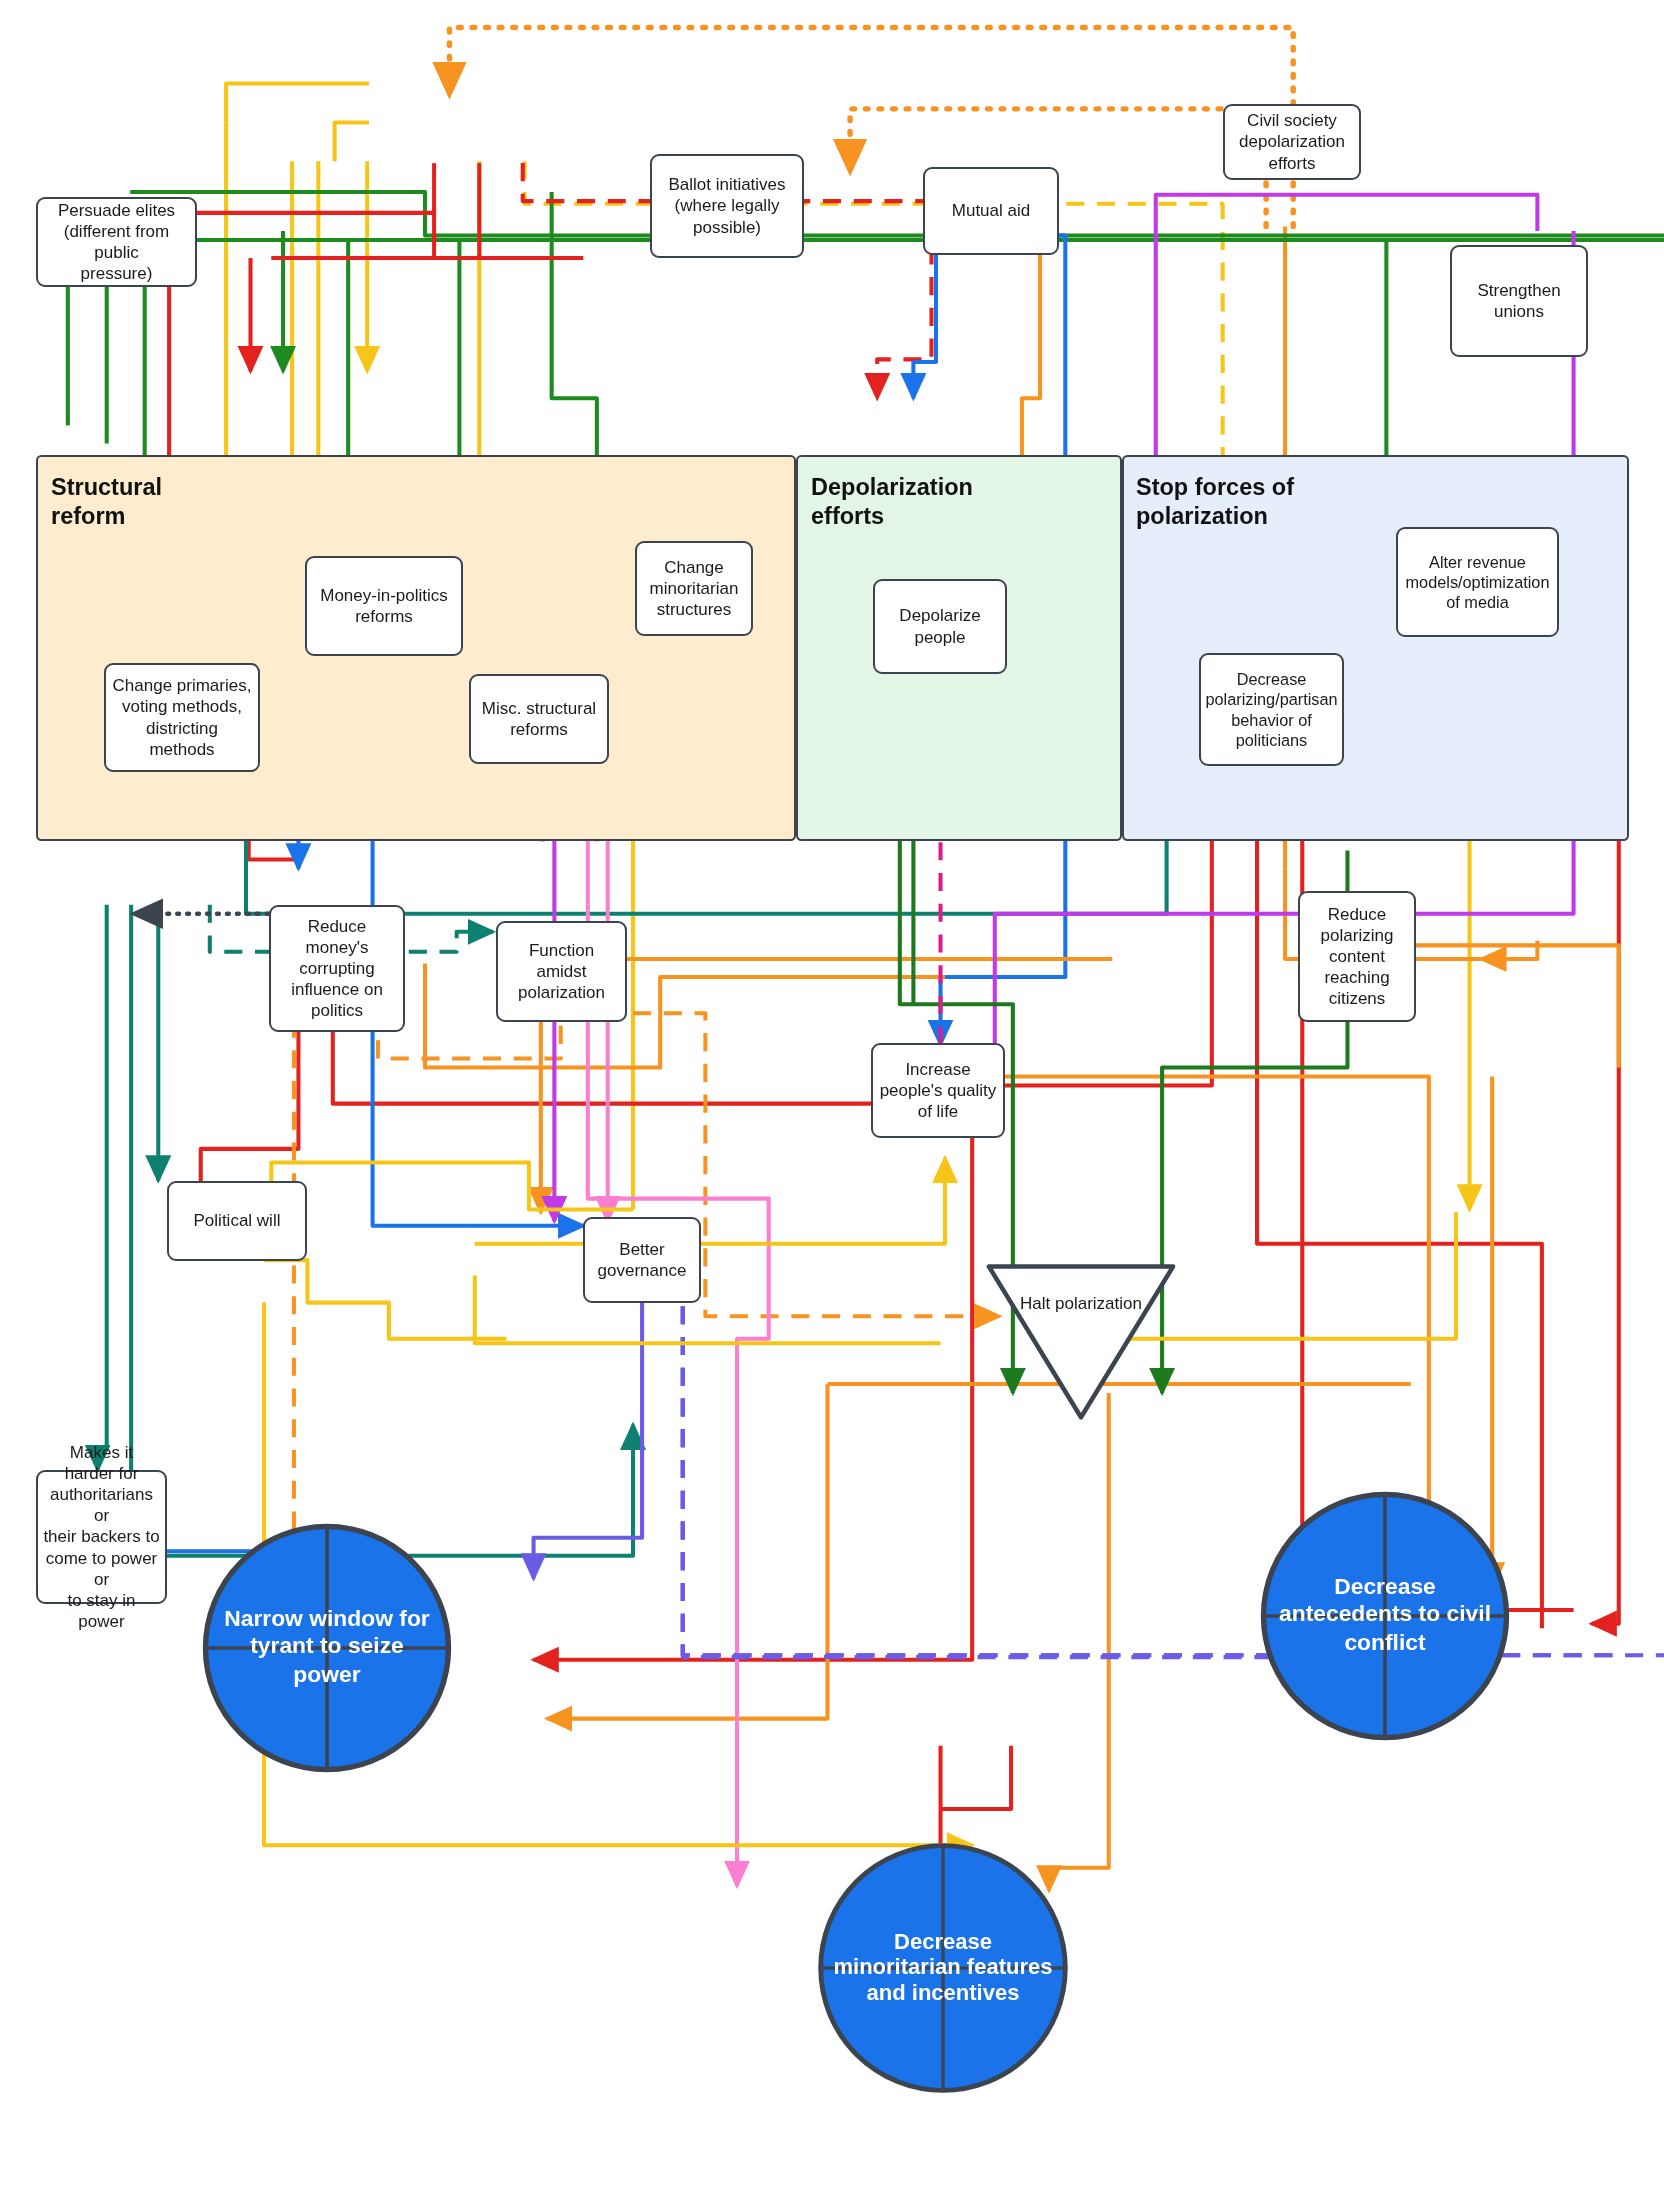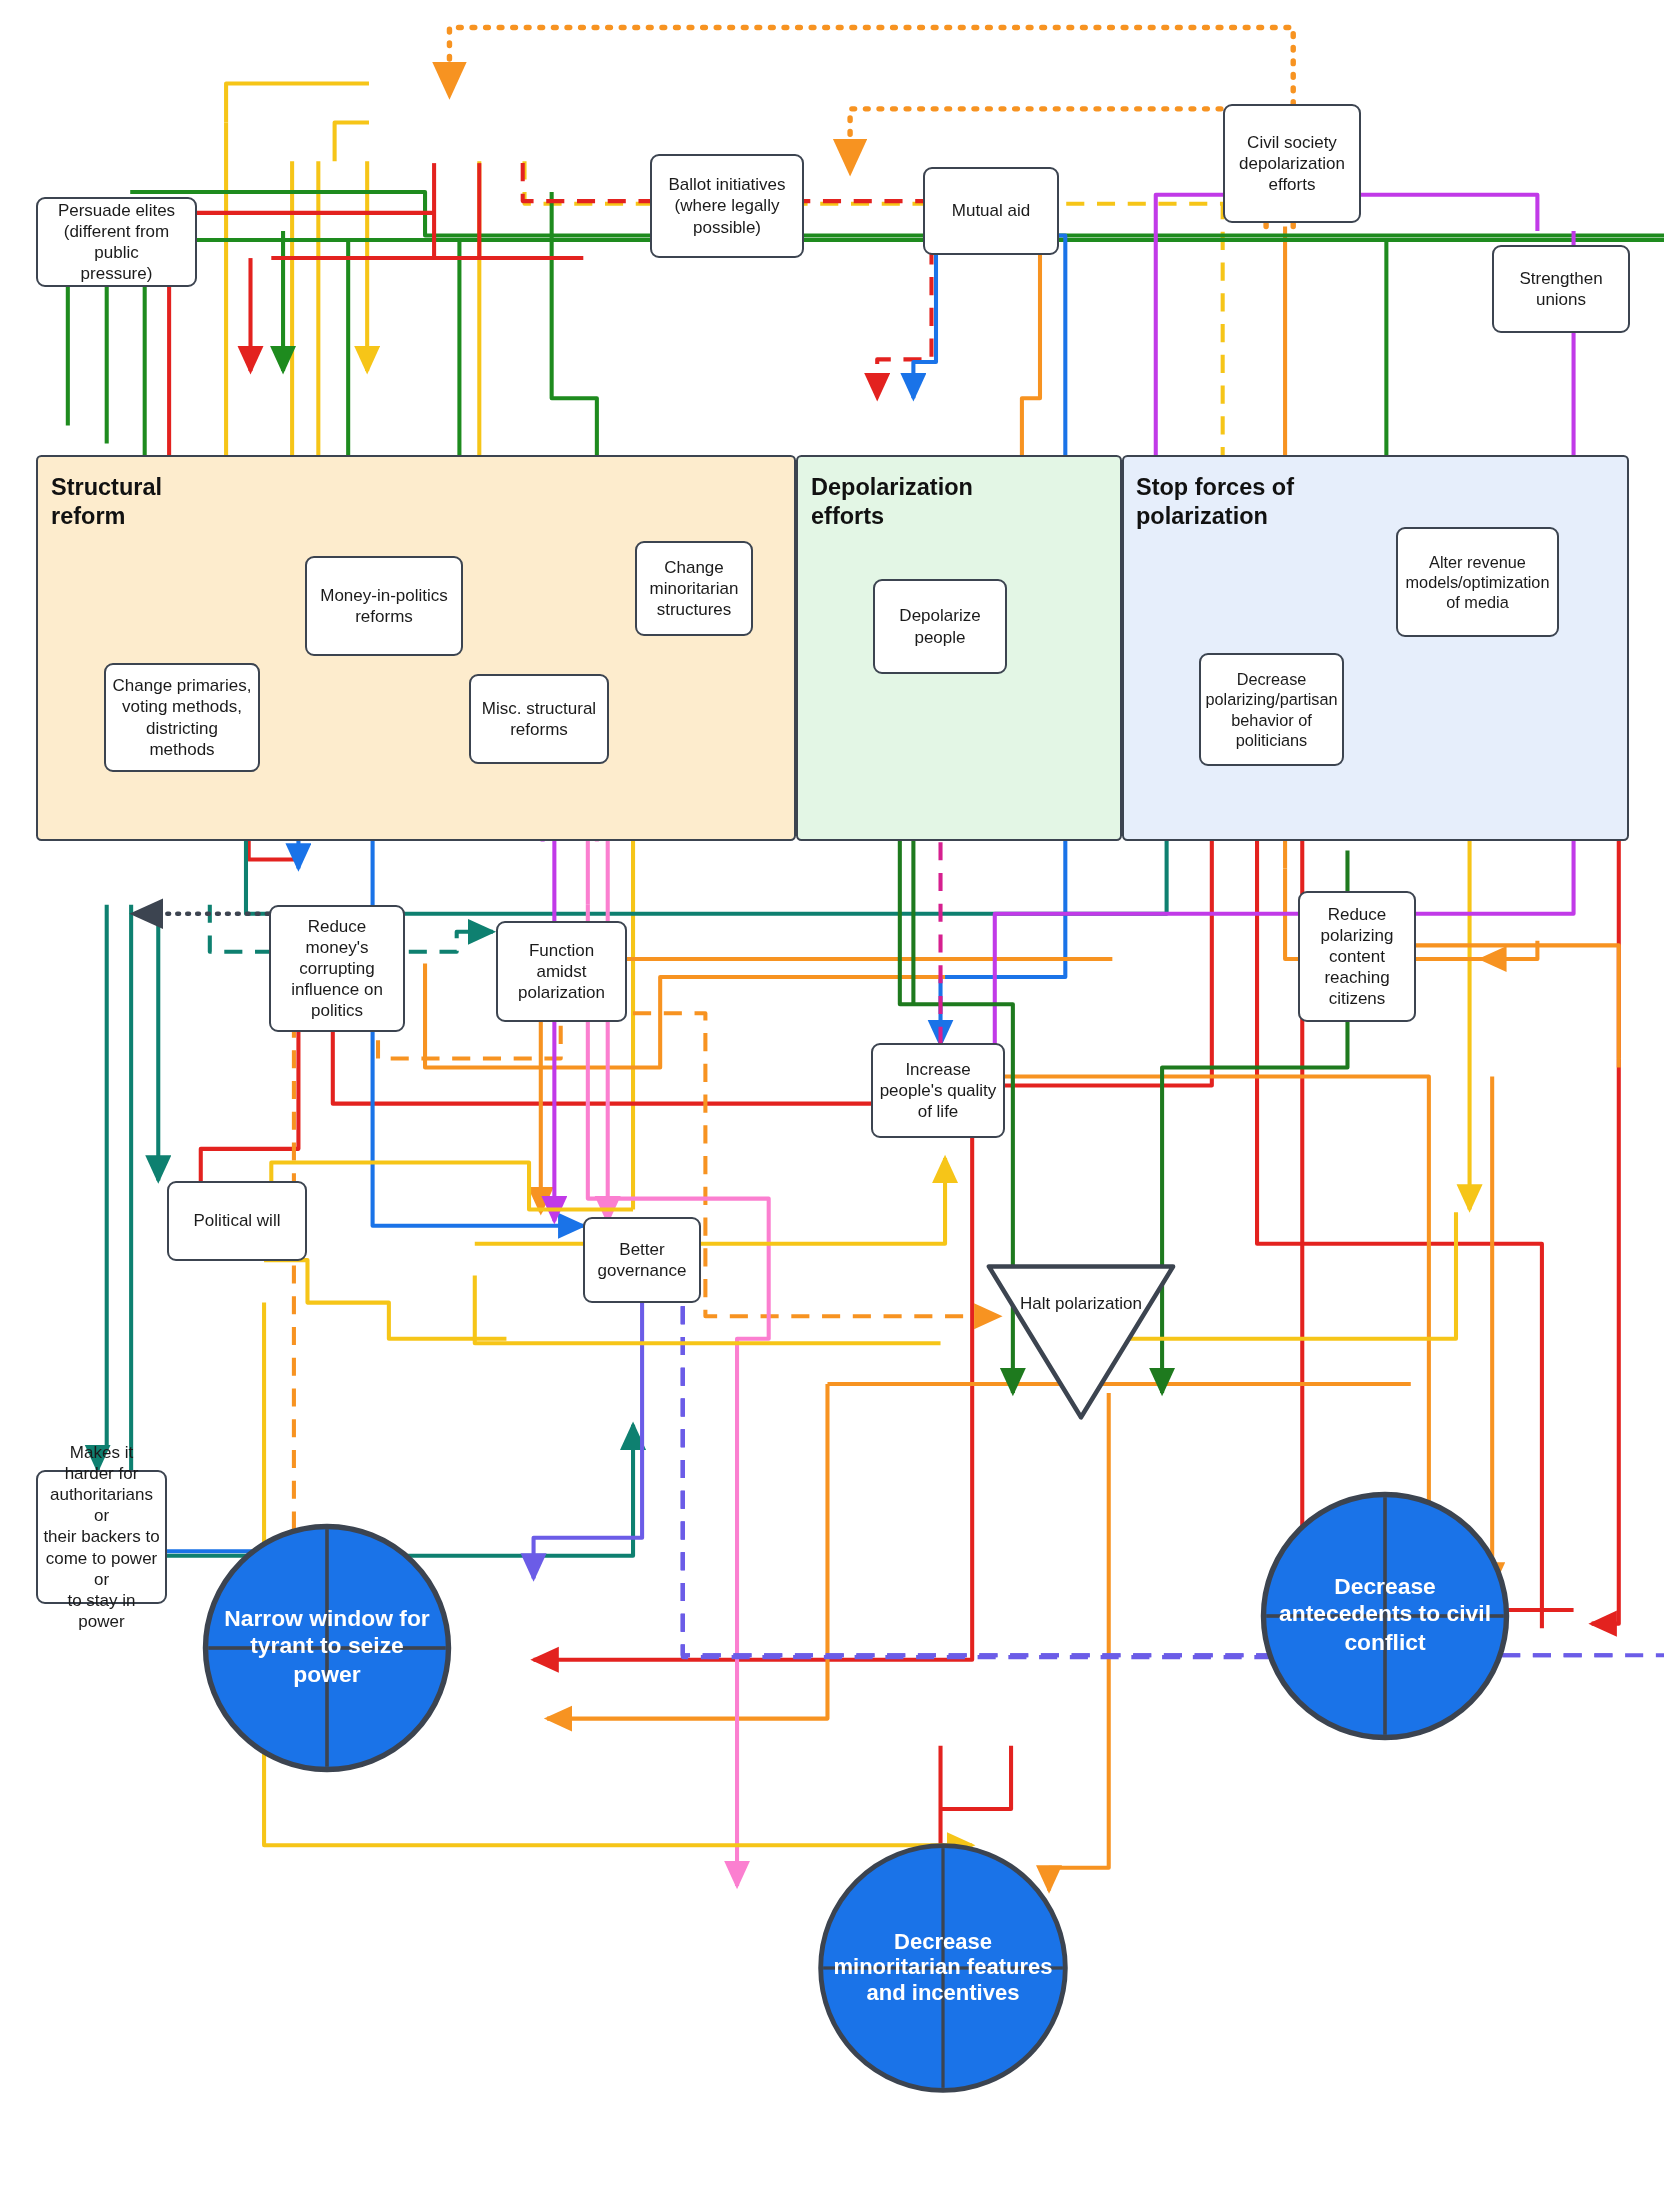--- a/index.html
+++ b/index.html
@@ -217,29 +217,29 @@
       <span>possible)</span>
     </div>
   </div>
 
   <div class="node" style="left:923px;top:167px;width:136px;height:88px;">
     <div>
         <span>Mutual aid</span>
       </div>
   </div>
 
-  <div class="node" style="left:1223px;top:104px;width:138px;height:119px;">
+  <div class="node" style="left:1223px;top:104px;width:138px;height:76px;">
     <div>
       <span>Civil society</span>
       <span>depolarization</span>
       <span>efforts</span>
     </div>
   </div>
 
-  <div class="node" style="left:1450px;top:245px;width:138px;height:88px;margin-left:42px;">
+  <div class="node" style="left:1450px;top:245px;width:138px;height:112px;">
     <div>
       <span>Strengthen</span>
       <span>unions</span>
     </div>
   </div>
 
   <div class="node" style="left:305px;top:516px;width:158px;height:100px;margin-top:40px;">
     <div>
       <span>Money-in-politics</span>
       <span>reforms</span>

